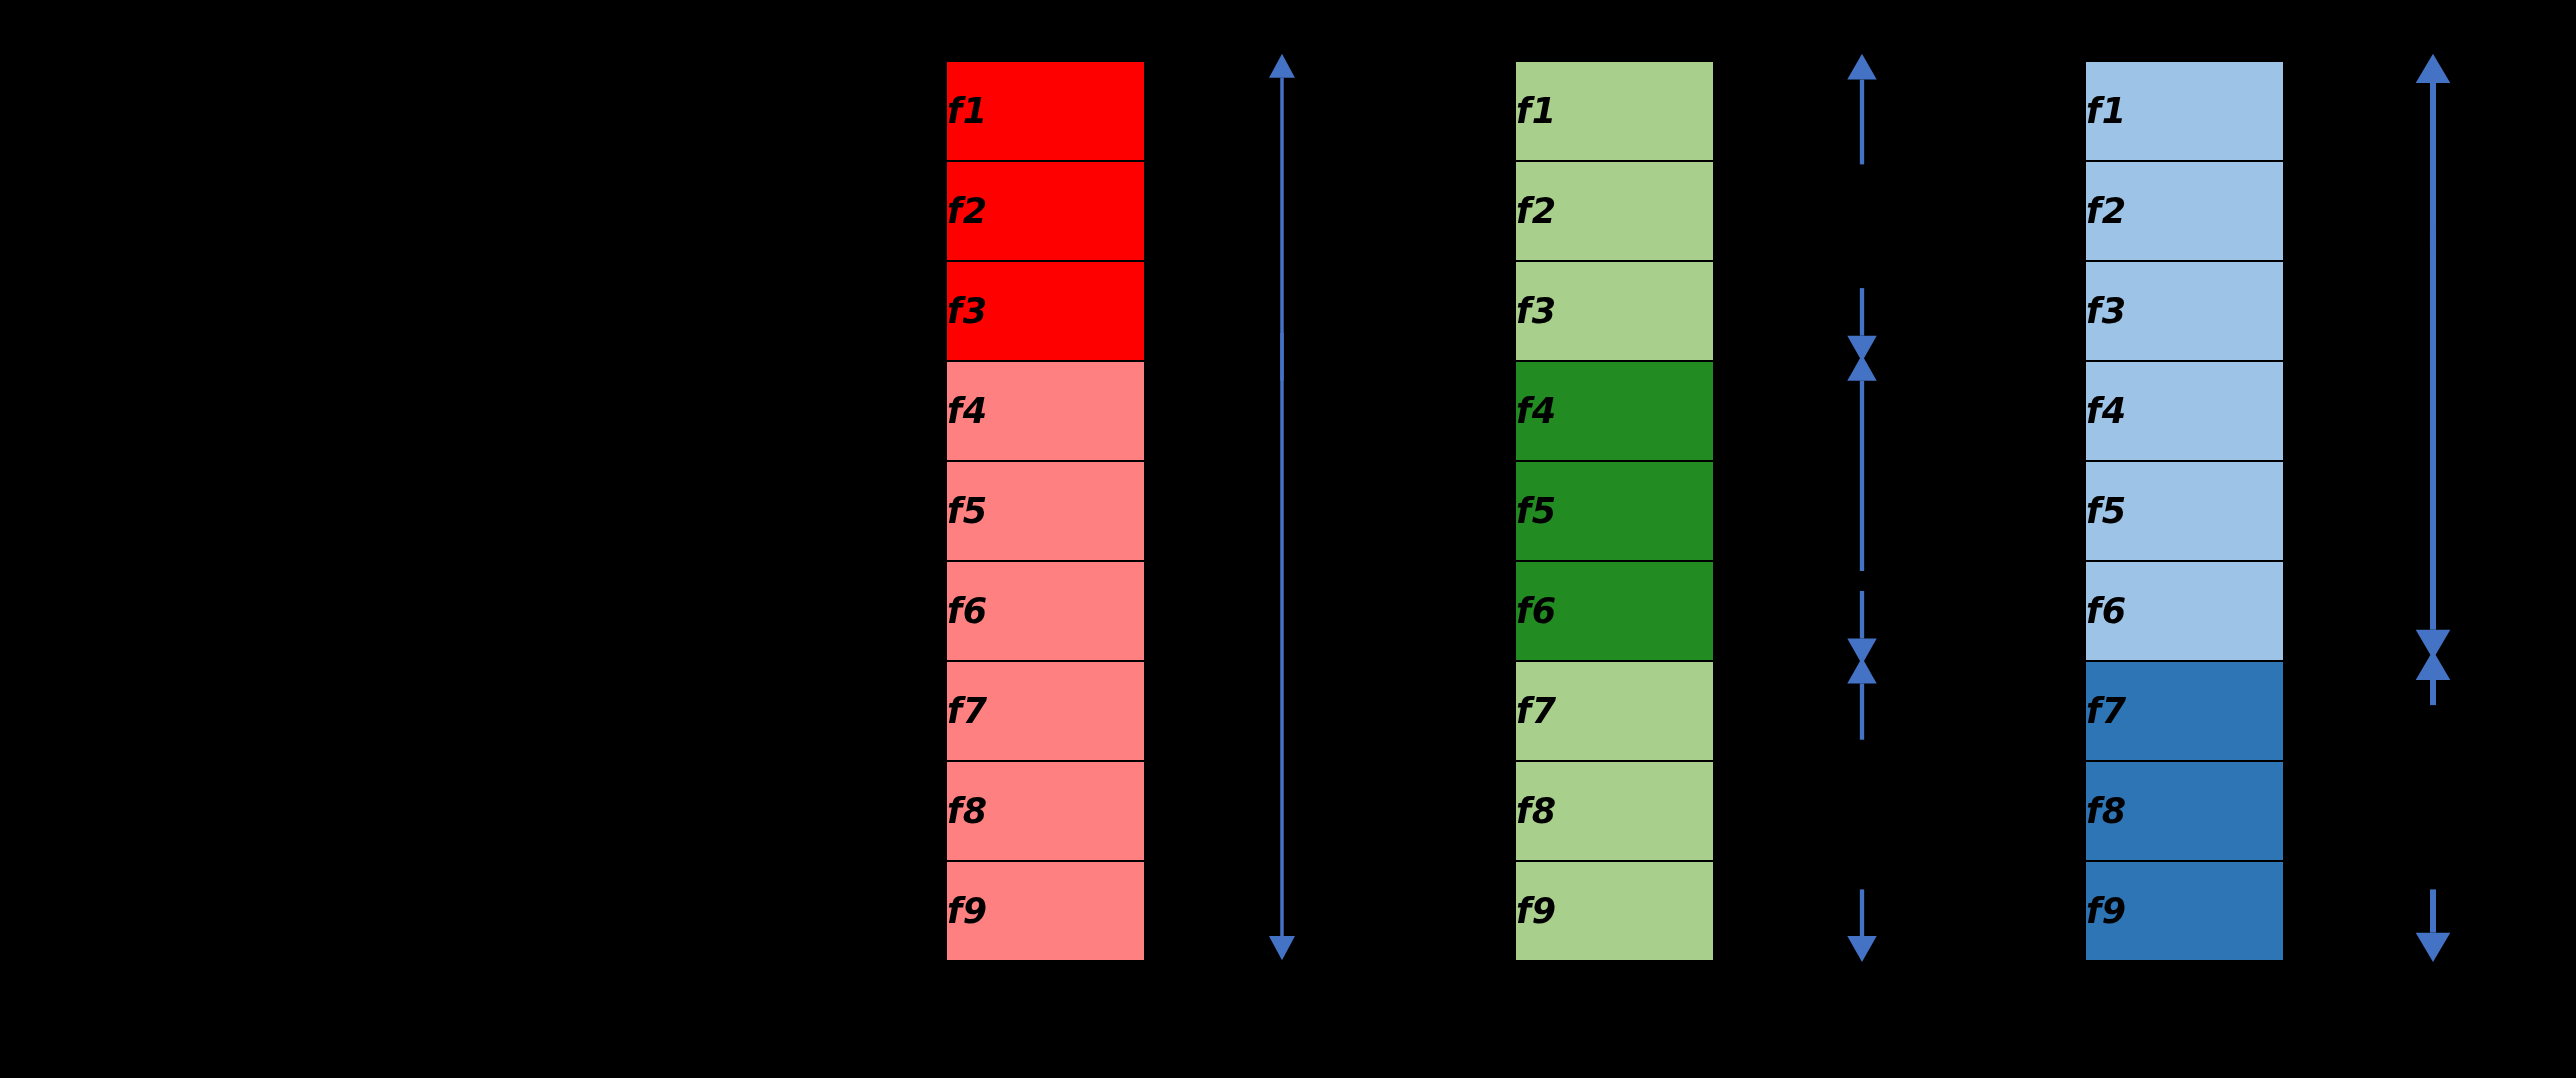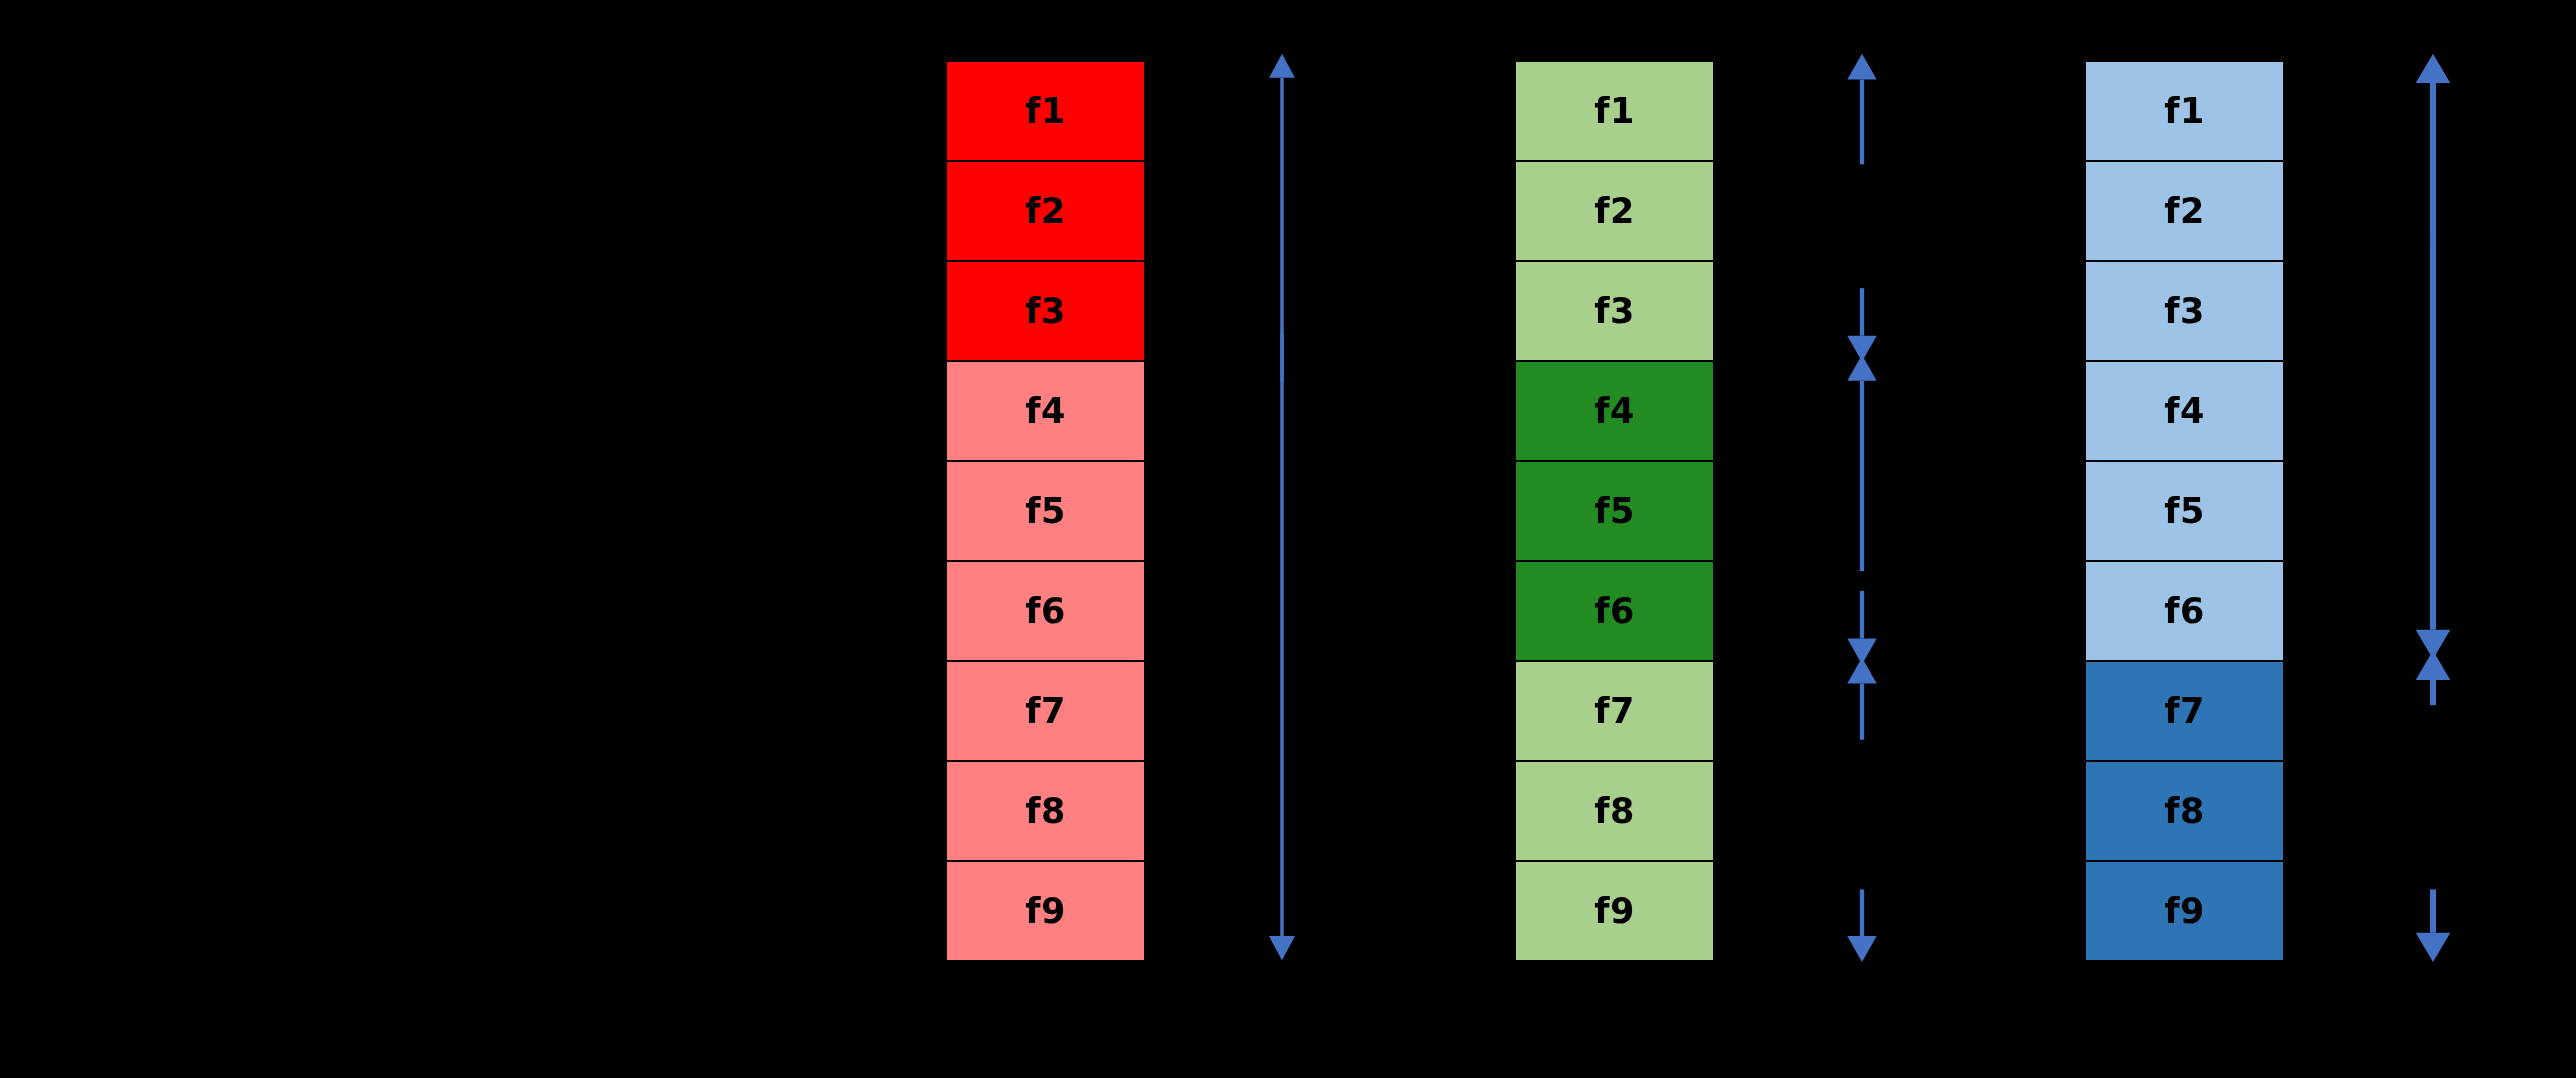--- a/index.html
+++ b/index.html
@@ -1,20 +1,20 @@
 <!DOCTYPE html>
 <html style="font-size:14px"><head>
 <meta charset="utf-8">
 <style>
   html,body{margin:0;padding:0;background:#000;}
   #stage{position:relative;width:2576px;height:1078px;background:#000000;overflow:hidden;
          font-family:"DejaVu Sans","Liberation Sans",sans-serif;}
   .column{position:absolute;width:199px;}
   .cell{position:relative;width:199px;height:100px;box-sizing:border-box;
-        border:1.7px solid #000000;display:flex;align-items:center;justify-content:center;}
+        border:1.7px solid #000000;display:flex;align-items:center;font-style:italic;}
   .cell span{font-size:35px;font-weight:bold;color:#000000;line-height:1;letter-spacing:0.4px;}
   .arrowgroup{position:absolute;top:0;width:104px;height:1078px;}
   .arrow-svg{position:absolute;left:0;top:0;overflow:visible;}
 </style>
 </head>
 <body>
 
 <div id="stage" style="width: 2576px; height: 1078px; background: rgb(0, 0, 0);">
     <div class="column" style="left: 946px; top: 61px; width: 199px;">
       <div class="cell" style="background: rgb(255, 0, 0); width: 199px; height: 100px; border-color: rgb(0, 0, 0);">

